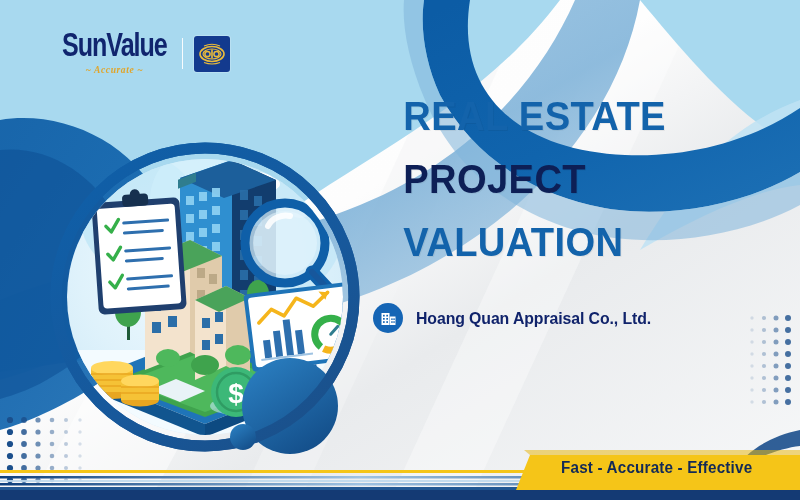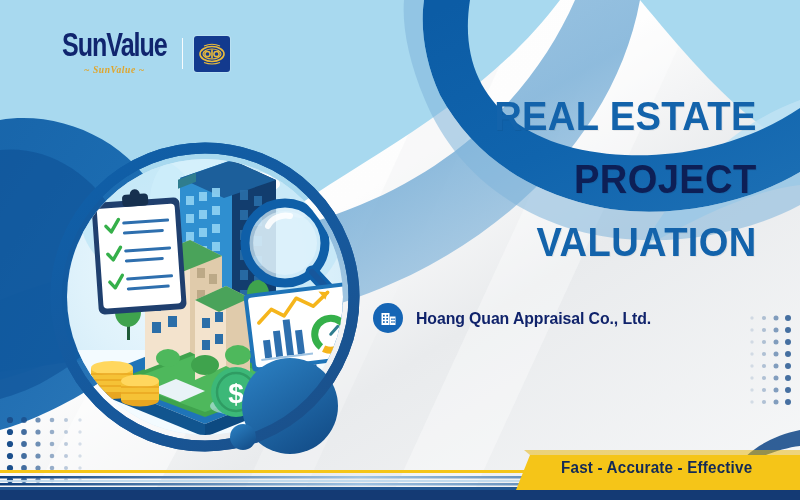--- a/index.html
+++ b/index.html
@@ -26,21 +26,21 @@
     font-size:9.5px;color:#e0a52b;letter-spacing:.6px;font-weight:bold;
     transform:scaleY(1.1);
   }
   .logo-div{width:1.6px;height:31px;background:#ffffff;opacity:.92;margin:0 2px;}
   .logo-badge{
     width:36px;height:36px;background:#133a8e;border-radius:3px;
     display:flex;align-items:center;justify-content:center;box-shadow:0 0 0 1px rgba(255,255,255,.2);
   }
 
   
-  .headline{position:absolute;left:390px;top:96px;width:380px;text-align:right;}
+  .headline{position:absolute;left:390px;top:96px;width:380px;text-align:left;}
   .hl{
     font-family:"Liberation Sans",sans-serif;font-weight:bold;
     font-size:41px;letter-spacing:.4px;line-height:1;
     transform:scaleX(0.93);transform-origin:center;
     text-shadow:1px 1px 0 rgba(0,0,0,.06);
   }
   .hl-1{color:#1363ab;}
   .hl-2{color:#0d1f56;margin-top:22px;}
   .hl-3{color:#1363ab;margin-top:22px;}
 
@@ -451,21 +451,21 @@
 
       <polygon points="530,455 800,455 800,490 516,490" fill="#f5c518"></polygon>
       <polygon points="524,450 800,450 800,455 530,455" fill="#e8b816" opacity=".55"></polygon>
       <polygon points="516,490 800,490 800,494 514,494" fill="#143a74"></polygon>
     </g>
   </svg>
 
   <div class="logo-wrap">
     <div class="logo-text">
       <div class="logo-main">SunValue</div>
-      <div class="logo-sub">~ SunValue ~</div>
+      <div class="logo-sub">~ Accurate ~</div>
     </div>
     <div class="logo-div"></div>
     <div class="logo-badge">
       <svg width="30" height="30" viewBox="0 0 30 30">
         <ellipse cx="15" cy="15" rx="12" ry="7.5" fill="none" stroke="#e9bb3c" stroke-width="1.6"></ellipse>
         <ellipse cx="15" cy="15" rx="9" ry="5" fill="none" stroke="#e9bb3c" stroke-width="1.2"></ellipse>
         <circle cx="10.5" cy="15" r="2.6" fill="none" stroke="#e9bb3c" stroke-width="1.5"></circle>
         <circle cx="19.5" cy="15" r="2.6" fill="none" stroke="#e9bb3c" stroke-width="1.5"></circle>
         <rect x="14.2" y="10.5" width="1.6" height="9" fill="#e9bb3c"></rect>
         <path d="M7 7 Q15 3.5 23 7" fill="none" stroke="#e9bb3c" stroke-width="1.1"></path>

